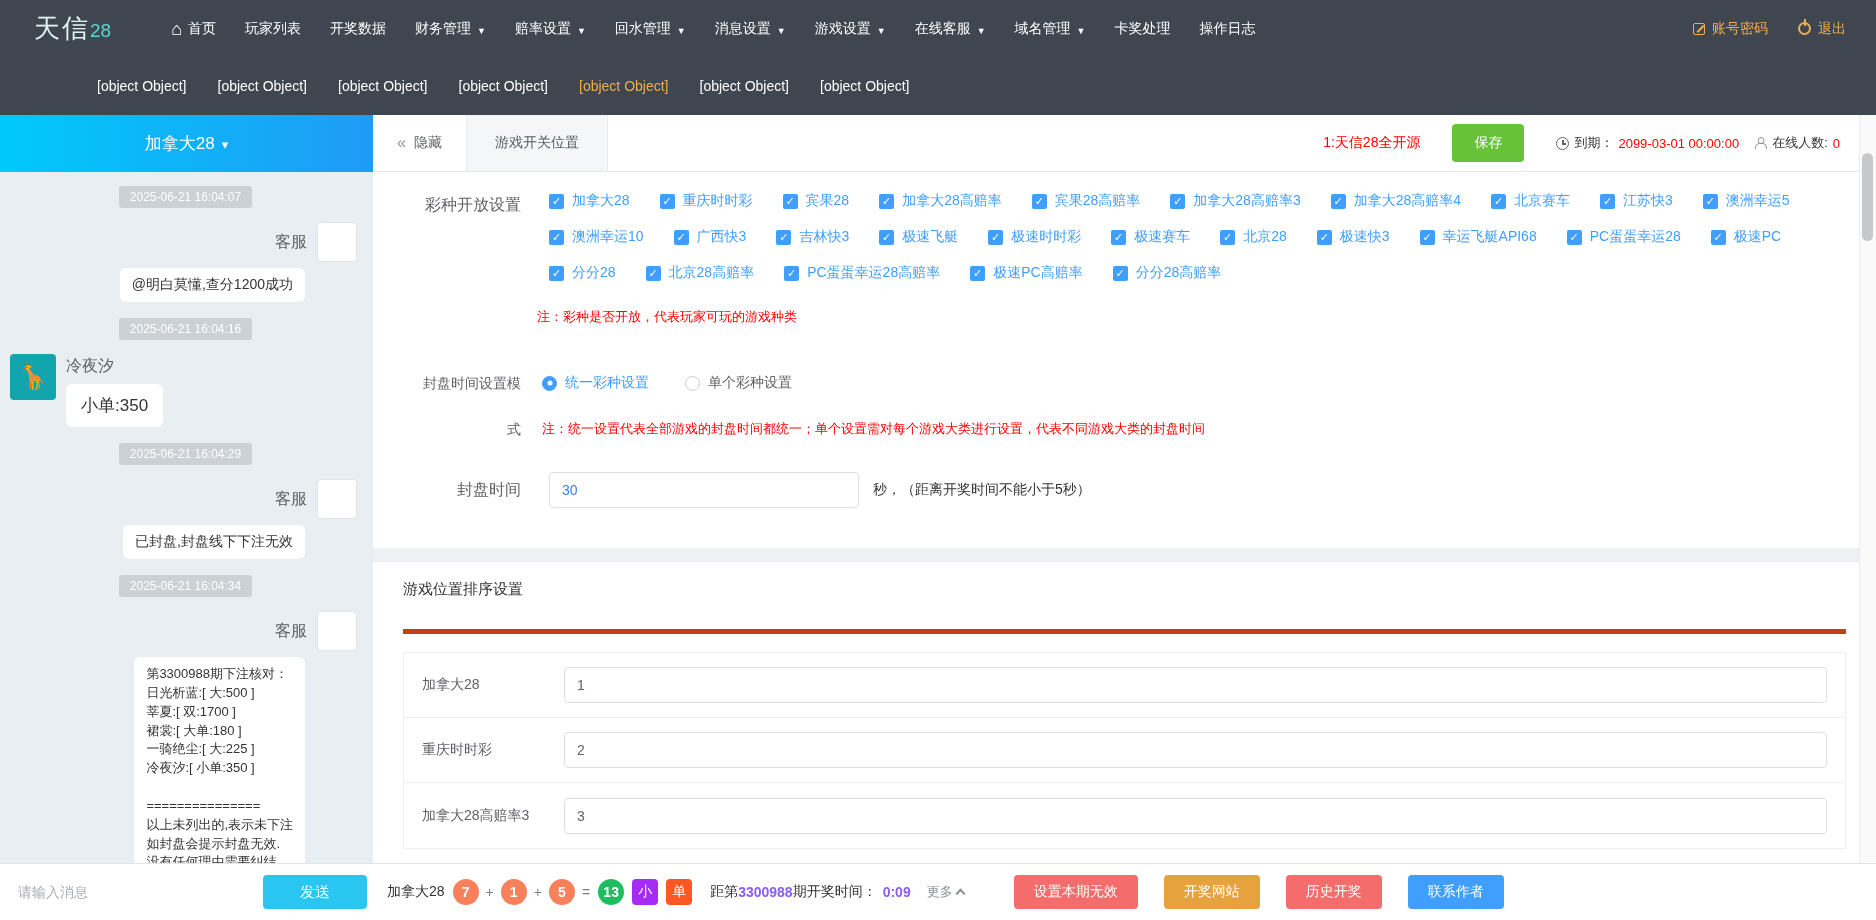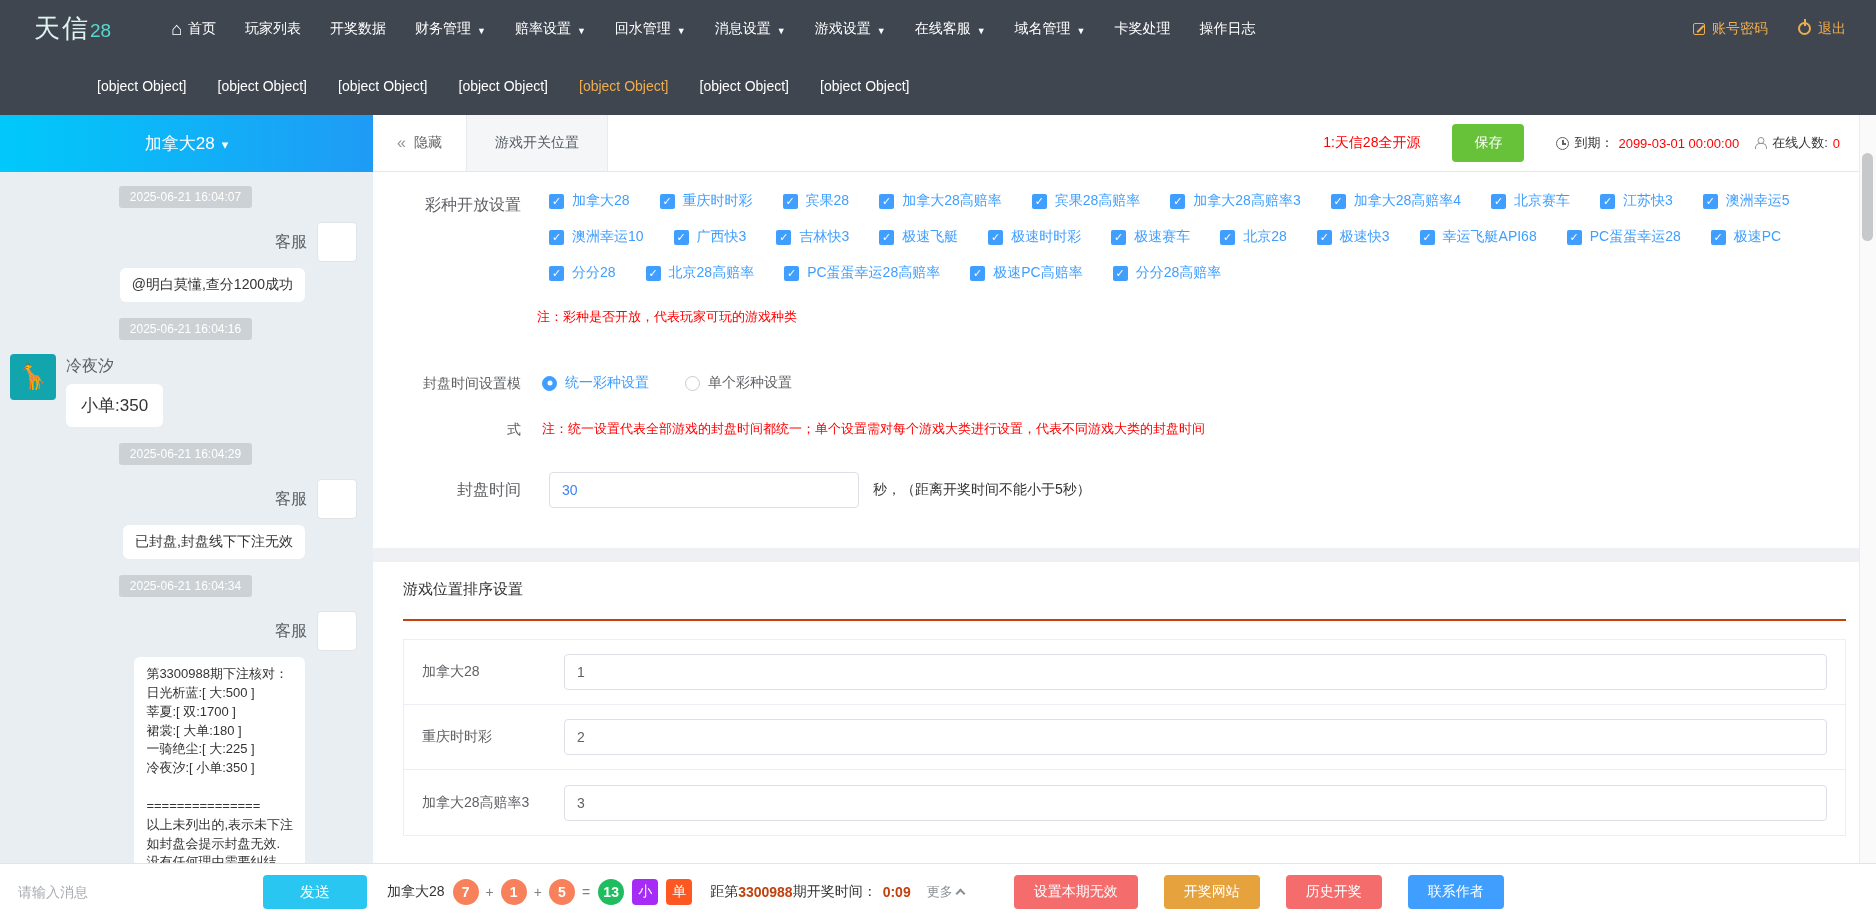--- a/index.html
+++ b/index.html
@@ -97,21 +97,21 @@
   .radio.sel .radio-dot{background:#409eff;border-color:#409eff;}
   .radio.sel .radio-dot::after{content:"";position:absolute;left:50%;top:50%;transform:translate(-50%,-50%);width:5px;height:5px;border-radius:50%;background:#fff;}
   .radio-label{font-size:14px;color:#606266;}
   .radio-label.sel{color:#409eff;}
   .mode-note{height:46px;display:flex;align-items:center;}
   .seal-row{display:flex;align-items:center;margin-top:20px;}
   .seal-input{width:310px;height:36px;border:1px solid #dcdfe6;border-radius:4px;padding:0 12px;font-size:14px;color:#3b82f6;outline:none;}
   .seal-suffix{margin-left:14px;font-size:14px;color:#333;}
 
   .card2{margin-top:14px;padding:18px 30px 30px;min-height:320px;box-shadow:0 1px 3px rgba(0,0,0,.05);}
-  .card2-title{font-size:15px;color:#303133;padding-bottom:20px;border-bottom:2px solid #c2410c;}
+  .card2-title{font-size:15px;color:#303133;padding-bottom:30px;border-bottom:5px solid #c2410c;}
   .sort-table{margin-top:18px;border:1px solid #ebeef5;}
   .sort-row{display:flex;align-items:center;height:65px;border-bottom:1px solid #ebeef5;}
   .sort-row:last-child{border-bottom:none;}
   .sort-name{width:160px;padding-left:18px;font-size:14px;color:#606266;flex-shrink:0;}
   .sort-input-wrap{flex:1;padding-right:18px;}
   .sort-input{width:100%;height:36px;border:1px solid #dcdfe6;border-radius:4px;padding:0 12px;font-size:14px;color:#606266;outline:none;}
 
   
   .scrollbar{position:absolute;right:0;top:115px;bottom:41px;width:17px;background:#fafafa;border-left:1px solid #ececec;z-index:6;}
   .scroll-thumb{position:absolute;top:38px;left:2px;width:11px;height:88px;background:#c6c8ca;border-radius:6px;}
@@ -127,21 +127,21 @@
   .game-name{font-size:14px;color:#333;}
   .balls{display:flex;align-items:center;gap:7px;}
   .ball{width:26px;height:26px;border-radius:50%;background:#f8815c;color:#fff;font-size:14px;font-weight:bold;
         display:flex;align-items:center;justify-content:center;}
   .ball.green{background:#1fbd5f;}
   .op{color:#7d8287;font-size:14px;}
   .tag{width:26px;height:26px;border-radius:4px;color:#fff;font-size:14px;display:flex;align-items:center;justify-content:center;}
   .tag.size{background:#a62cf5;}
   .tag.parity{background:#fd5722;}
   .countdown{font-size:14px;color:#333;margin-left:10px;display:flex;align-items:center;}
-  .red-bold{color:#c2410c;font-weight:bold;}
+  .red-bold{color:#8b5cf6;font-weight:bold;}
   .more{color:#8a8f94;font-size:13px;margin-left:8px;display:flex;align-items:center;cursor:pointer;}
   .chevron-up{width:7px;height:7px;border-left:2px solid #8a8f94;border-top:2px solid #8a8f94;transform:rotate(45deg);display:inline-block;margin-left:4px;margin-top:3px;}
   .action-btns{display:flex;gap:26px;margin-left:42px;}
   .action-btn{height:34px;padding:0 20px;border:none;border-radius:4px;color:#fff;font-size:14px;cursor:pointer;}
 </style>
 </head>
 <body>
 
 <header class="topnav">
   <div class="logo">

